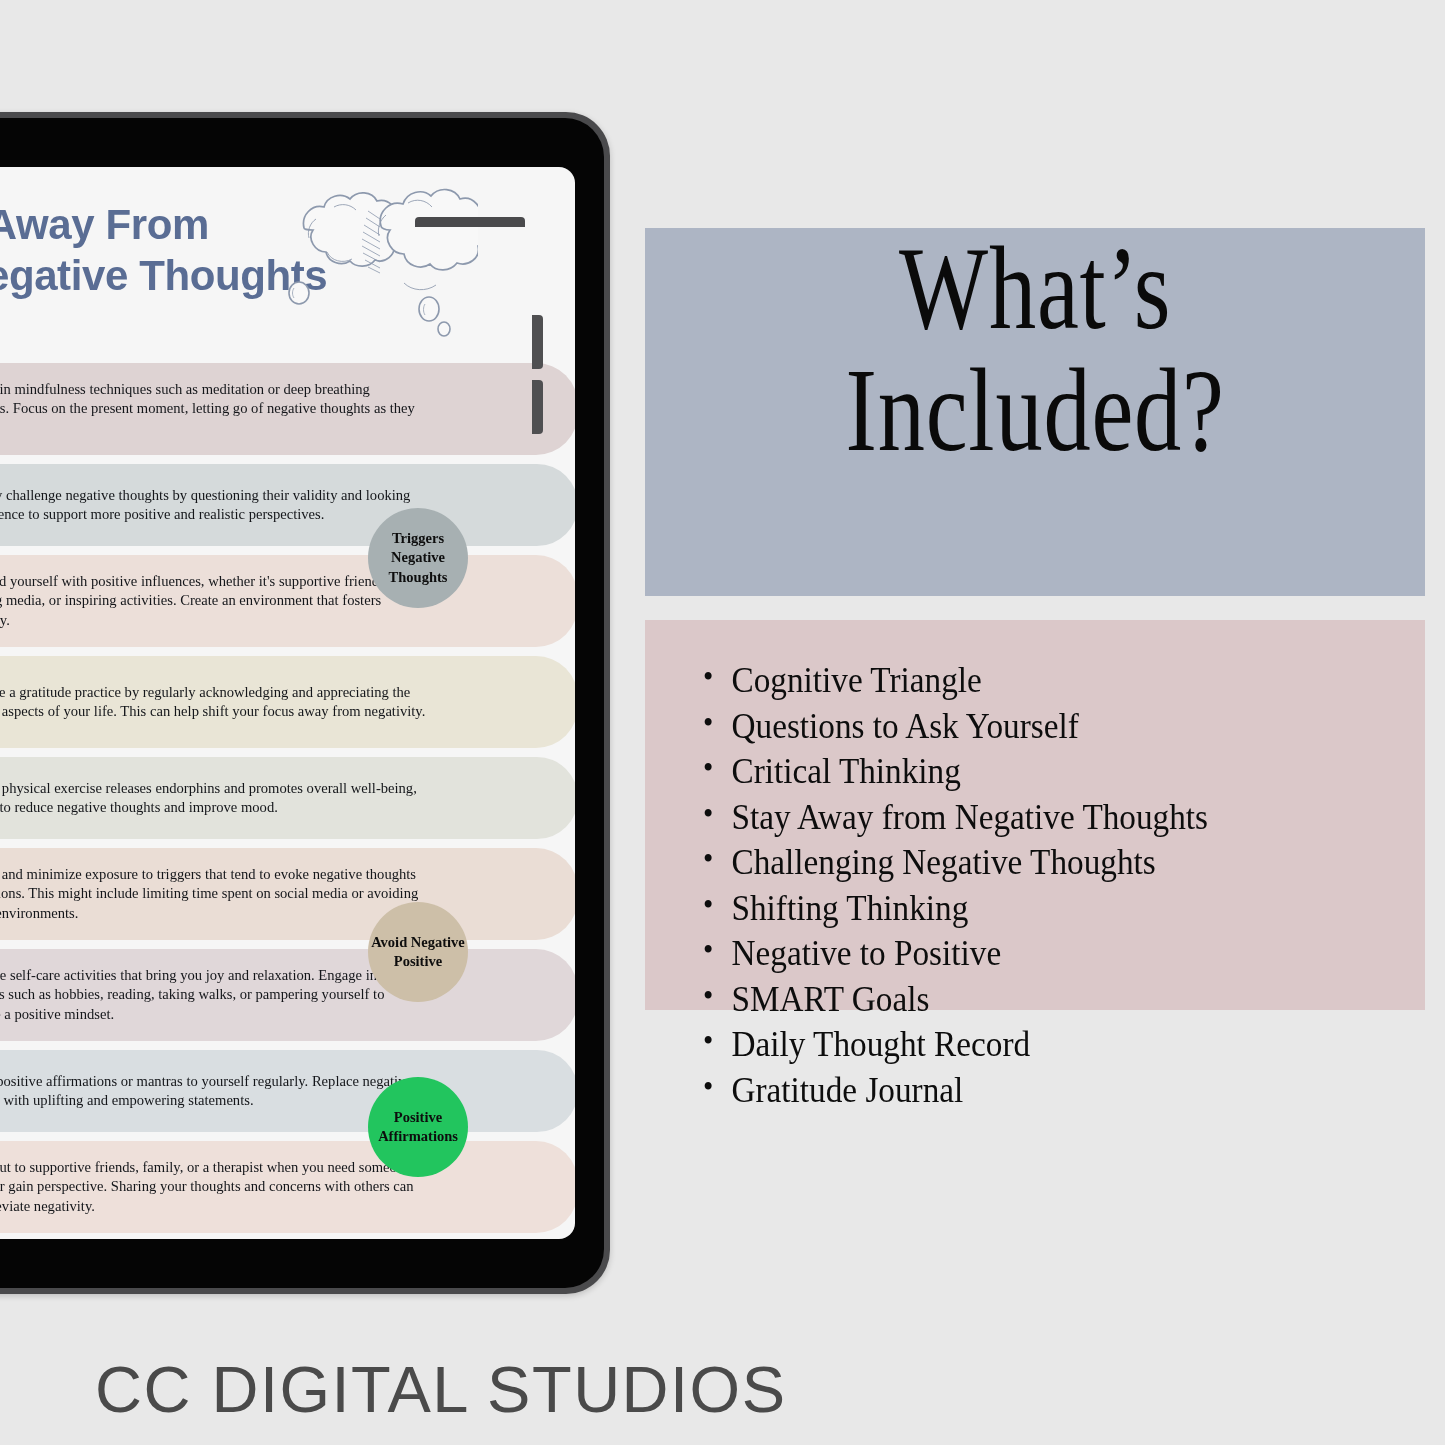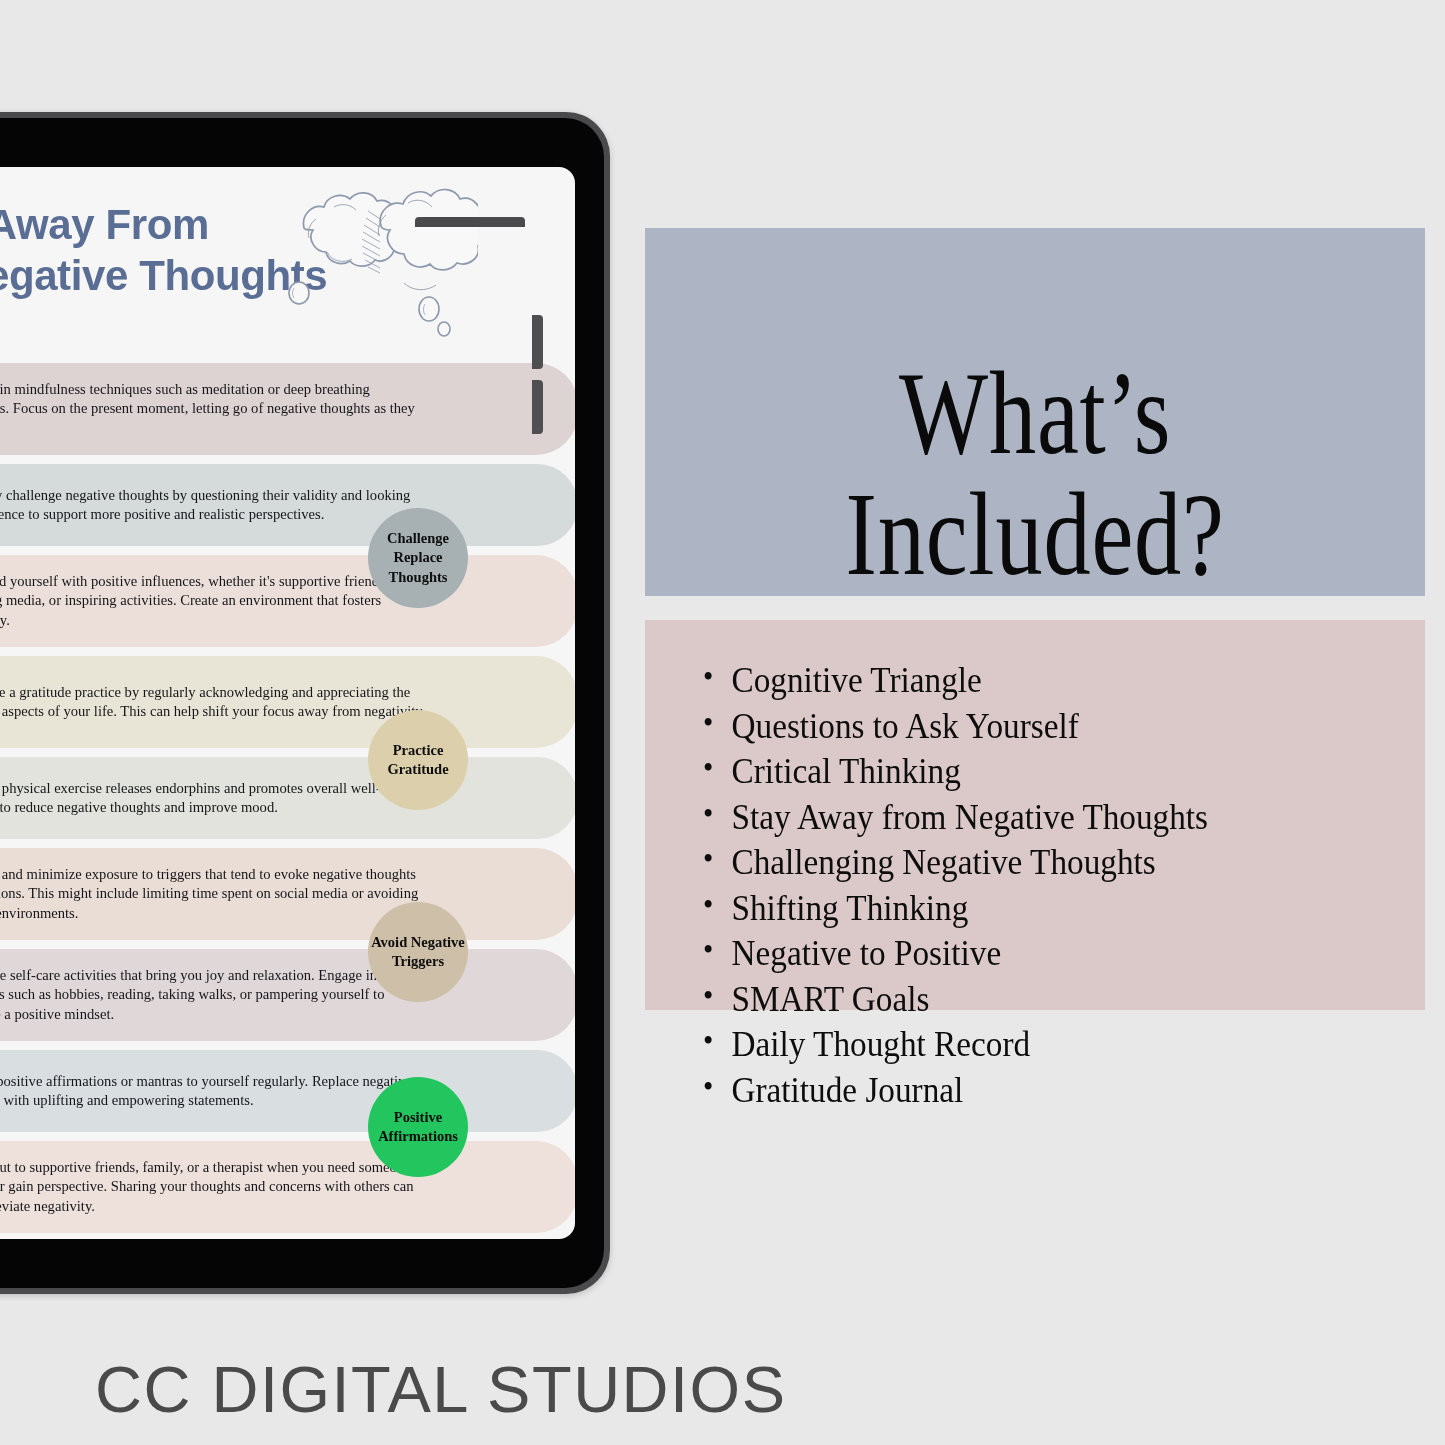--- a/index.html
+++ b/index.html
@@ -91,21 +91,21 @@
     font-size:14.5px;
     line-height:1.33;
     color:#0d0d0d;
     z-index:5;
   }
 
   
   .panel-head{
     position:absolute;left:645px;top:228px;width:780px;height:368px;
     background:#adb5c4;
-    display:flex;align-items:flex-end;justify-content:center;
+    display:flex;align-items:flex-start;justify-content:center;
   }
   .panel-head h1{
     margin:0;
     font-family:"Liberation Serif", serif;
     font-weight:normal;
     font-size:118px;
     line-height:1.03;
     text-align:center;
     color:#0a0a0a;
     transform:scaleX(.80);
@@ -185,35 +185,34 @@
           </svg>
         </div>
 
         <div class="rows">
             <div class="row h3" style="background: rgb(222, 211, 211);">
               <div class="row-text">Engage in mindfulness techniques such as meditation or deep breathing exercises. Focus on the present moment, letting go of negative thoughts as they arise.</div>
             </div>
             <div class="row" style="background: rgb(213, 218, 219);">
               <div class="row-text">Actively challenge negative thoughts by questioning their validity and looking for evidence to support more positive and realistic perspectives.</div>
             </div>
-            <div class="badge" style="background: rgb(167, 176, 178); top: 145px; left: 538px;">Challenge Replace Thoughts</div>
+            <div class="badge" style="background: rgb(167, 176, 178); top: 145px; left: 538px;">Triggers Negative Thoughts</div>
             <div class="row h3" style="background: rgb(236, 223, 217);">
               <div class="row-text">Surround yourself with positive influences, whether it's supportive friends, uplifting media, or inspiring activities. Create an environment that fosters positivity.</div>
             </div>
             <div class="row h3" style="background: rgb(233, 229, 214);">
               <div class="row-text">Cultivate a gratitude practice by regularly acknowledging and appreciating the positive aspects of your life. This can help shift your focus away from negativity.</div>
             </div>
-            <div class="badge" style="background: rgb(219, 208, 171); top: 347px; left: 538px;">Practice Gratitude</div>
             <div class="row" style="background: rgb(226, 227, 220);">
               <div class="row-text">Regular physical exercise releases endorphins and promotes overall well-being, helping to reduce negative thoughts and improve mood.</div>
             </div>
             <div class="row h3" style="background: rgb(234, 221, 213);">
               <div class="row-text">Identify and minimize exposure to triggers that tend to evoke negative thoughts or emotions. This might include limiting time spent on social media or avoiding certain environments.</div>
             </div>
-            <div class="badge" style="background: rgb(205, 191, 168); top: 539px; left: 538px;">Avoid Negative Triggers</div>
+            <div class="badge" style="background: rgb(205, 191, 168); top: 539px; left: 538px;">Avoid Negative Positive</div>
             <div class="row h3" style="background: rgb(224, 215, 217);">
               <div class="row-text">Prioritize self-care activities that bring you joy and relaxation. Engage in activities such as hobbies, reading, taking walks, or pampering yourself to promote a positive mindset.</div>
             </div>
             <div class="row" style="background: rgb(217, 222, 225);">
               <div class="row-text">Repeat positive affirmations or mantras to yourself regularly. Replace negative self-talk with uplifting and empowering statements.</div>
             </div>
             <div class="badge" style="background: #22c55e; top: 714px; left: 538px;">Positive Affirmations</div>
             <div class="row h3" style="background: rgb(238, 224, 218);">
               <div class="row-text">Reach out to supportive friends, family, or a therapist when you need someone to talk to or gain perspective. Sharing your thoughts and concerns with others can help alleviate negativity.</div>
             </div>

